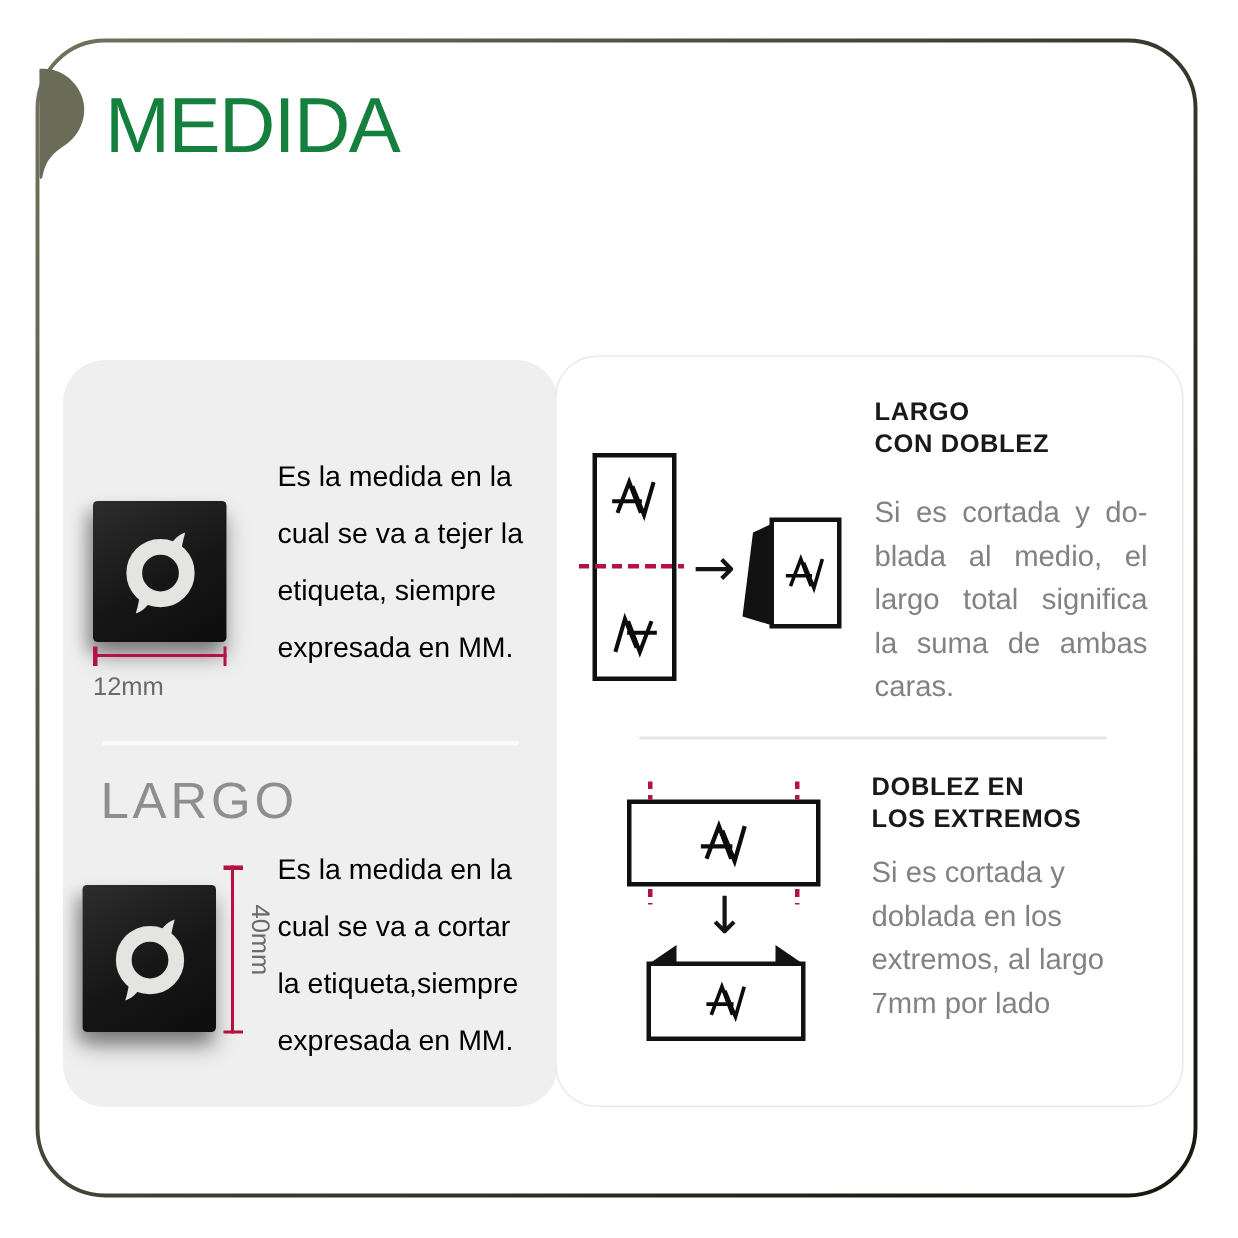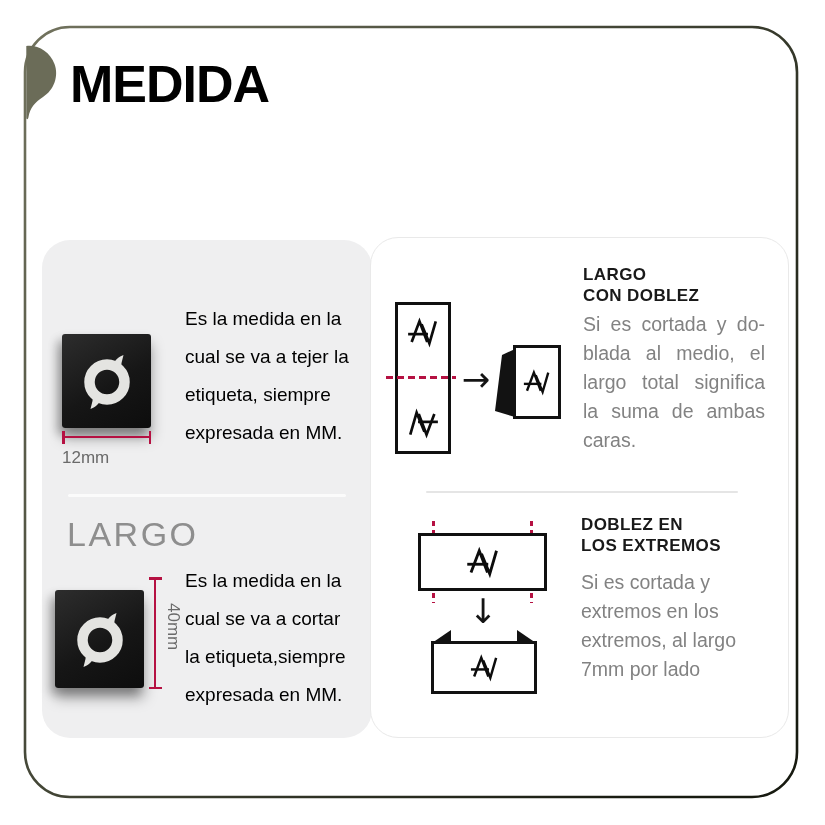--- a/index.html
+++ b/index.html
@@ -2,22 +2,22 @@
 <html><head>
 <meta charset="utf-8">
 <style>
   html,body{margin:0;padding:0;background:#ffffff;}
   .page{position:relative;width:825px;height:825px;background:#ffffff;overflow:hidden;
         font-family:"Liberation Sans",sans-serif;}
   .abs{position:absolute;}
   .frame-svg{position:absolute;left:0;top:0;pointer-events:none;}
 
   
-  .title{left:70px;top:58px;font-size:52px;font-weight:700;letter-spacing:-1px;
-         color:#000000;line-height:52px;}
+  .title{left:70px;top:58px;font-size:52px;font-weight:400;letter-spacing:-1px;
+         color:#15803d;line-height:52px;}
 
   
   .panel-gray{left:42px;top:240px;width:330px;height:498px;border-radius:28px;
               background:#efeff0;}
   .card-white{left:370px;top:237px;width:419px;height:501px;border-radius:28px;
               background:#ffffff;border:1.5px solid #e9e9e9;box-sizing:border-box;}
 
   
   .h-gray{font-size:34px;font-weight:400;letter-spacing:2.5px;color:#8e8e8e;line-height:36px;}
   .p-left{font-size:19px;color:#000000;line-height:38px;white-space:nowrap;}
@@ -146,21 +146,21 @@
       <path d="M22,8 L9,14 L2,70 L22,76 Z" fill="#121212"></path>
       <rect x="21.5" y="5.5" width="45" height="71" fill="#ffffff" stroke="#121212" stroke-width="3"></rect>
       <use href="#av" x="29" y="26" width="30" height="30"></use>
     </svg>
 
     <div class="abs" style="left:212px;top:26px">
       <div class="h-black">LARGO</div>
       <div class="h-black">CON DOBLEZ</div>
     </div>
 
-    <div class="abs p-right" style="left:212px;top:72px;width:182px">
+    <div class="abs p-right" style="left:212px;top:90px;width:182px">
       <div class="j">Si es cortada y do-</div>
       <div class="j">blada al medio, el</div>
       <div class="j">largo total significa</div>
       <div class="j">la suma de ambas</div>
       <div>caras.</div>
     </div>
 
     <div class="abs divider-gray" style="left:55px;top:253px;width:312px;height:2px"></div>
 
     <div class="abs dash-v" style="left:61px;top:283px;height:82px"></div>
@@ -181,19 +181,19 @@
       <use href="#av" x="40" y="24" width="31" height="31"></use>
     </svg>
 
     <div class="abs" style="left:210px;top:276px">
       <div class="h-black">DOBLEZ EN</div>
       <div class="h-black">LOS EXTREMOS</div>
     </div>
 
     <div class="abs p-right" style="left:210px;top:330px;width:190px">
       <div>Si es cortada y</div>
-      <div>extremos en los</div>
+      <div>doblada en los</div>
       <div>extremos, al largo</div>
       <div>7mm por lado</div>
     </div>
   </div>
 
 </div>
 
 </body></html>

